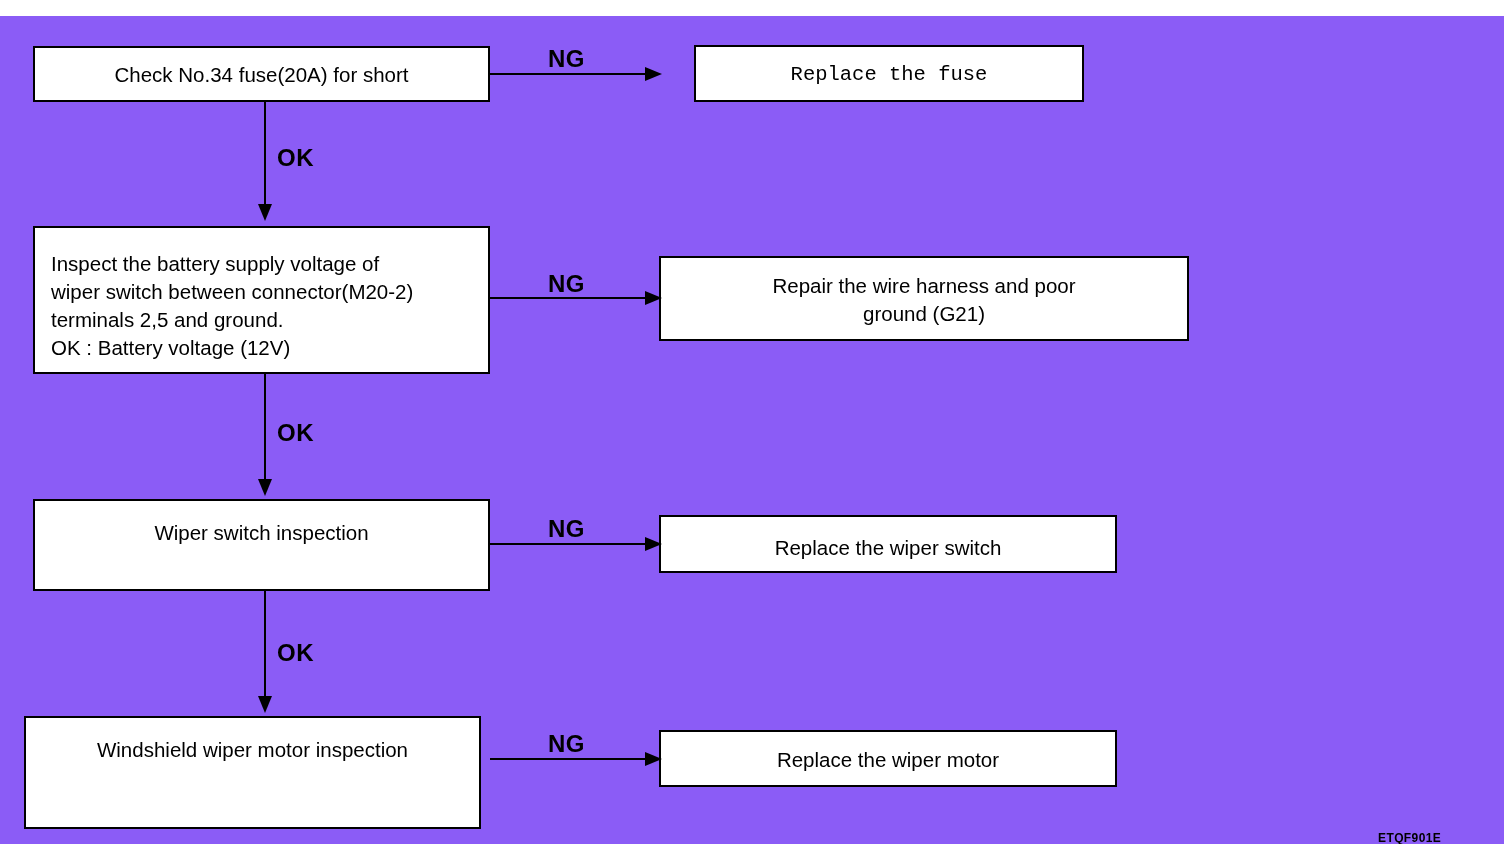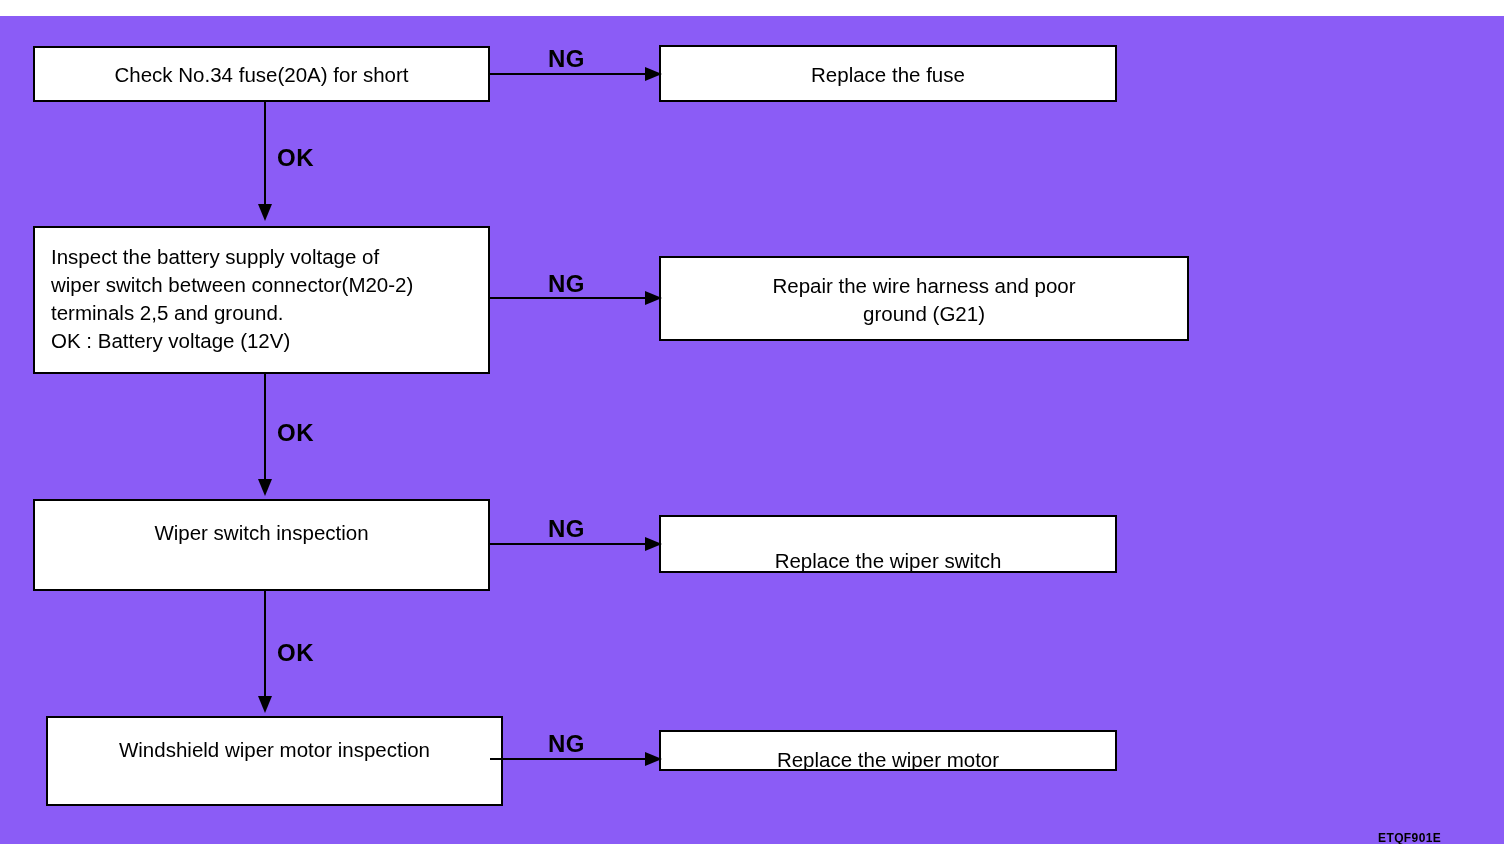--- a/index.html
+++ b/index.html
@@ -97,34 +97,34 @@
 </style>
 </head>
 <body>
 
 <div id="page">
 
   <div class="box" style="left:33px; top:30px; width:457px; height:56px;">
     <div class="box-text center" style="top:13px;">Check No.34 fuse(20A) for short</div>
   </div>
 
-  <div class="box" style="left:659px; top:29px; width:458px; height:57px;">
+  <div class="box" style="left:694px; top:29px; width:390px; height:57px;font-family:Liberation Mono, monospace;">
     <div class="box-text center" style="top:14px;">Replace the fuse</div>
   </div>
 
   <div class="hline" style="left:490px; top:57px; width:162px;"></div>
   <div class="arrow-right" style="left:645px; top:51px;"></div>
   <div class="label" style="left:548px; top:29px;">NG</div>
 
   <div class="vline" style="left:264px; top:86px; width:2px; height:105px;"></div>
   <div class="arrow-down" style="left:258px; top:188px;"></div>
   <div class="label" style="left:277px; top:128px;">OK</div>
 
   <div class="box" style="left:33px; top:210px; width:457px; height:148px;">
-    <div class="box-text left" style="top:15px;">Inspect the battery supply voltage of
+    <div class="box-text left" style="top:22px;">Inspect the battery supply voltage of
 wiper switch between connector(M20-2)
 terminals 2,5 and ground.
 OK : Battery voltage (12V)</div>
   </div>
 
   <div class="box" style="left:659px; top:240px; width:530px; height:85px;">
     <div class="box-text center" style="top:14px;">Repair the wire harness and poor
 ground (G21)</div>
   </div>
 
@@ -134,36 +134,36 @@
 
   <div class="vline" style="left:264px; top:358px; width:2px; height:108px;"></div>
   <div class="arrow-down" style="left:258px; top:463px;"></div>
   <div class="label" style="left:277px; top:403px;">OK</div>
 
   <div class="box" style="left:33px; top:483px; width:457px; height:92px;padding-left:32px;">
     <div class="box-text center" style="top:18px;">Wiper switch inspection</div>
   </div>
 
   <div class="box" style="left:659px; top:499px; width:458px; height:58px;">
-    <div class="box-text center" style="top:30px;">Replace the wiper switch</div>
+    <div class="box-text center" style="top:17px;">Replace the wiper switch</div>
   </div>
 
   <div class="hline" style="left:490px; top:527px; width:162px;"></div>
   <div class="arrow-right" style="left:645px; top:521px;"></div>
   <div class="label" style="left:548px; top:499px;">NG</div>
 
   <div class="vline" style="left:264px; top:575px; width:2px; height:108px;"></div>
   <div class="arrow-down" style="left:258px; top:680px;"></div>
   <div class="label" style="left:277px; top:623px;">OK</div>
 
-  <div class="box" style="left:46px; top:700px; width:457px; height:90px;">
+  <div class="box" style="left:24px; top:700px; width:457px; height:113px;">
     <div class="box-text center" style="top:18px;">Windshield wiper motor inspection</div>
   </div>
 
-  <div class="box" style="left:659px; top:714px; width:458px; height:41px;">
+  <div class="box" style="left:659px; top:714px; width:458px; height:57px;">
     <div class="box-text center" style="top:14px;">Replace the wiper motor</div>
   </div>
 
   <div class="hline" style="left:490px; top:742px; width:162px;"></div>
   <div class="arrow-right" style="left:645px; top:736px;"></div>
   <div class="label" style="left:548px; top:714px;">NG</div>
 
   <div class="footer-code" style="left:1378px; top:815px;">ETQF901E</div>
 
 </div>

